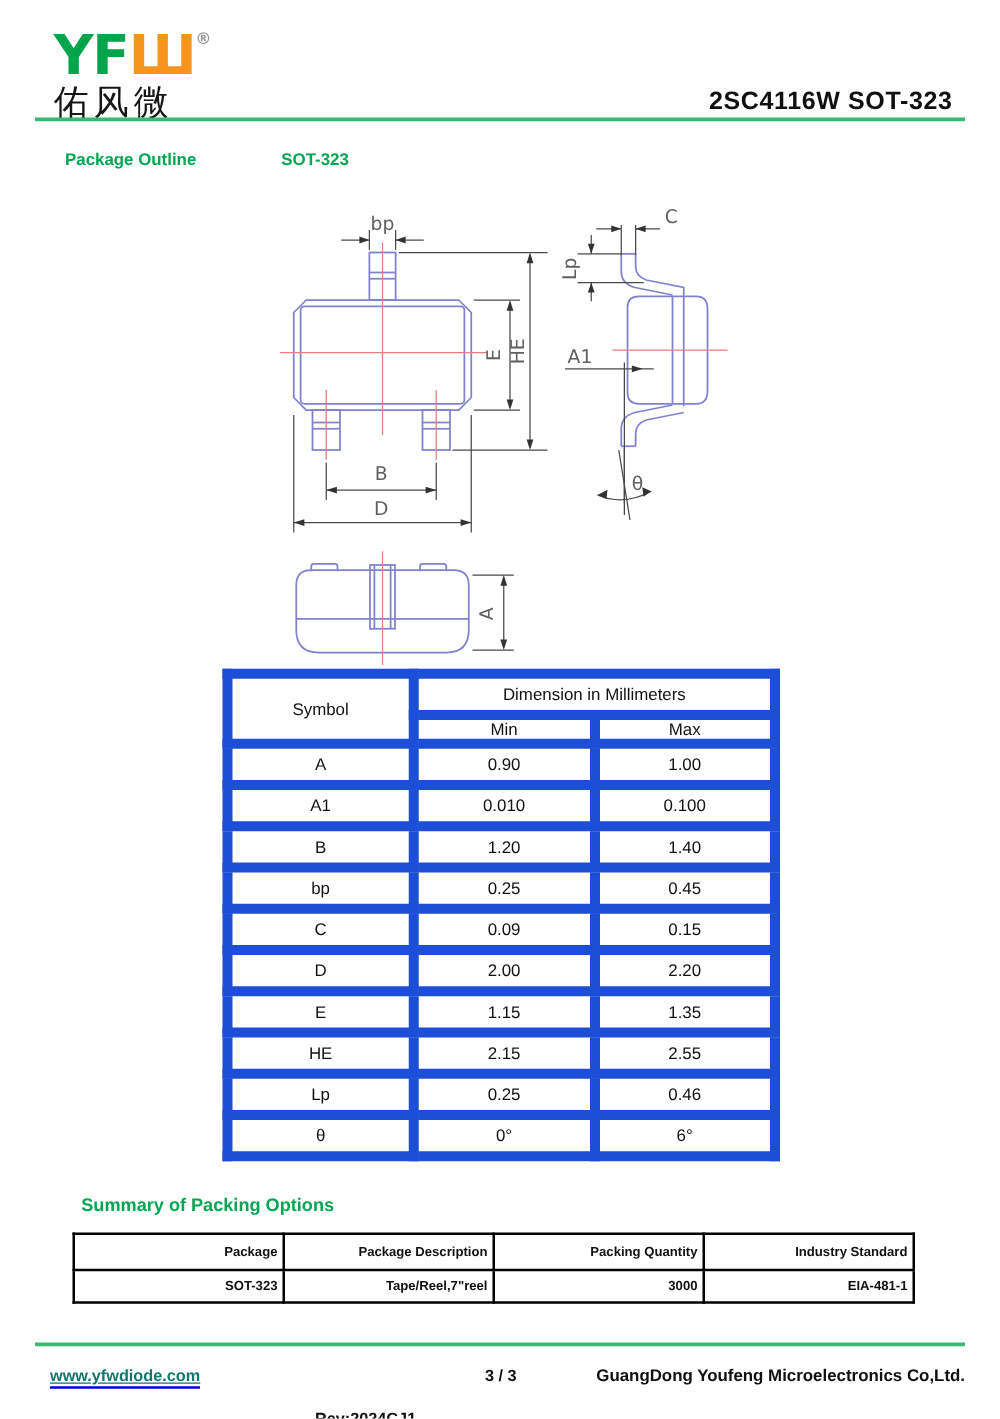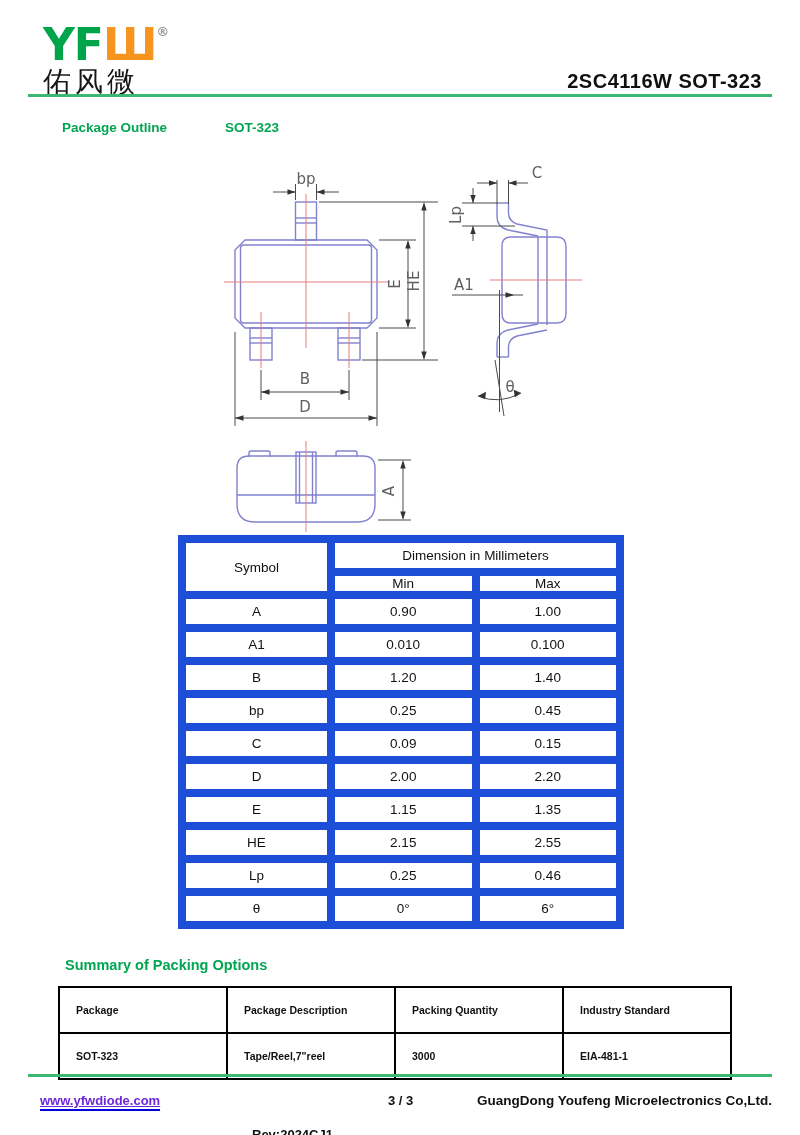--- a/index.html
+++ b/index.html
@@ -13,43 +13,43 @@
   .logo-main { font-family:"DejaVu Sans","Liberation Sans",sans-serif; font-weight:bold; font-size:44px; line-height:48px; letter-spacing:-1px; }
   .logo-yf { color:#00a44a; }
   .logo-w  { color:#f7941d; }
   .logo-reg { color:#9a9a9a; font-size:13px; font-weight:bold; vertical-align:24px; letter-spacing:0; }
   .logo-cn { font-weight:normal; font-size:28px; line-height:30px; color:#161616; letter-spacing:4px; margin-top:-2px; }
   .doc-title { position:absolute; right:38px; top:70px; font-size:20px; font-weight:bold; color:#101010; letter-spacing:0.5px; }
   .rule { position:absolute; left:28px; width:744px; height:3px; background:#3bb871; }
   .rule-top { top:94px; }
   .rule-bottom { top:1074px; }
   .sec-label { position:absolute; top:120px; font-size:13.5px; font-weight:bold; color:#00a651; }
-  .sec-label.outline { left:62px; }
+  .sec-label.outline { left:52px; }
   .sec-label.pkg { left:225px; }
   
   .drawing { position:absolute; left:0; top:160px; }
   .drawing text { font-family:"DejaVu Sans","Liberation Sans",sans-serif; fill:#606060; font-size:15px; }
   
   .dim-table { position:absolute; left:178px; top:535px; width:446px; border-collapse:collapse; table-layout:fixed; }
   .dim-table td, .dim-table th { border:8px solid #1d4ed8; text-align:center; vertical-align:middle; font-size:13.5px; font-weight:normal; color:#111; padding:0; }
   .dim-table .c1 { width:149px; }
   .dim-table .c2 { width:147px; }
   .dim-table .c3 { width:150px; }
   .dim-table .hrow1 td { height:33px; }
   .dim-table .hrow2 td { height:20px; }
   .dim-table .drow td { height:33px; }
   
   .packing-heading { position:absolute; left:65px; top:957px; font-size:14.5px; font-weight:bold; color:#00a651; }
   .packing-table { position:absolute; left:58px; top:986px; width:674px; border-collapse:collapse; table-layout:fixed; }
-  .packing-table td { border:2.5px solid #000; text-align:left; vertical-align:middle; font-size:10.5px; font-weight:bold; color:#111; padding:16px; }
+  .packing-table td { border:2.5px solid #000; text-align:right; vertical-align:middle; font-size:10.5px; font-weight:bold; color:#111; padding:4px; }
   .packing-table .hrow td { height:29px; }
   .packing-table .drow td { height:26px; }
   
   .footer-item { position:absolute; font-weight:bold; font-size:13px; color:#101010; top:1093px; }
-  .footer-link { left:40px; color:#6d28d9; text-decoration:underline; border-bottom:2px solid #0000dd; padding-bottom:1px; cursor:pointer; }
+  .footer-link { left:40px; color:#0f766e; text-decoration:underline; border-bottom:2px solid #0000dd; padding-bottom:1px; cursor:pointer; }
   .footer-rev { left:252px;margin-top:34px; }
   .footer-page { left:388px; }
   .footer-company { left:477px; font-size:13.5px; }
 </style>
 </head>
 <body>
 
 <div class="page">
 
   <div class="logo-block">

